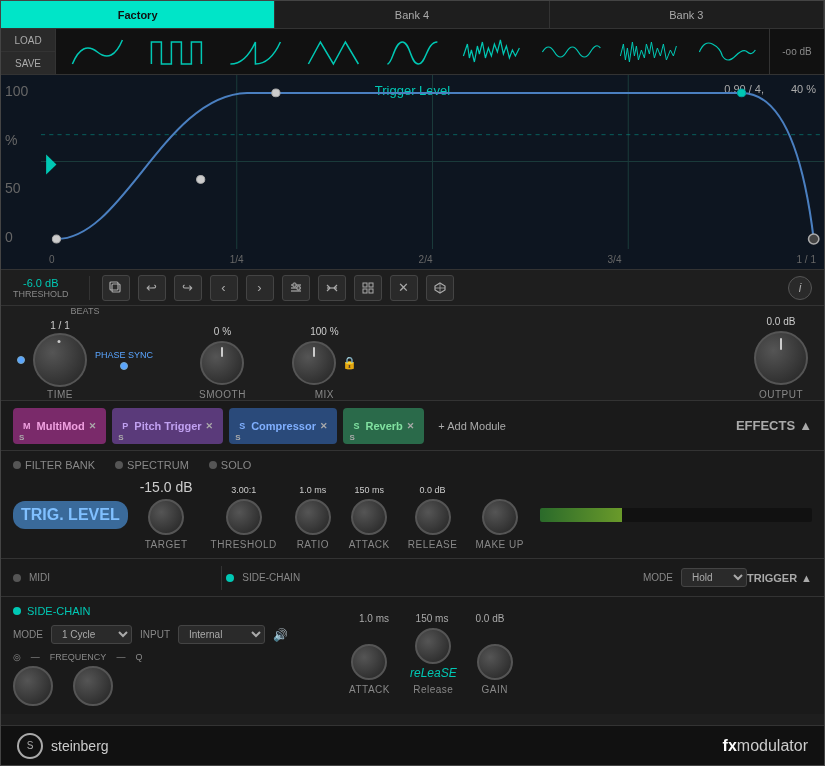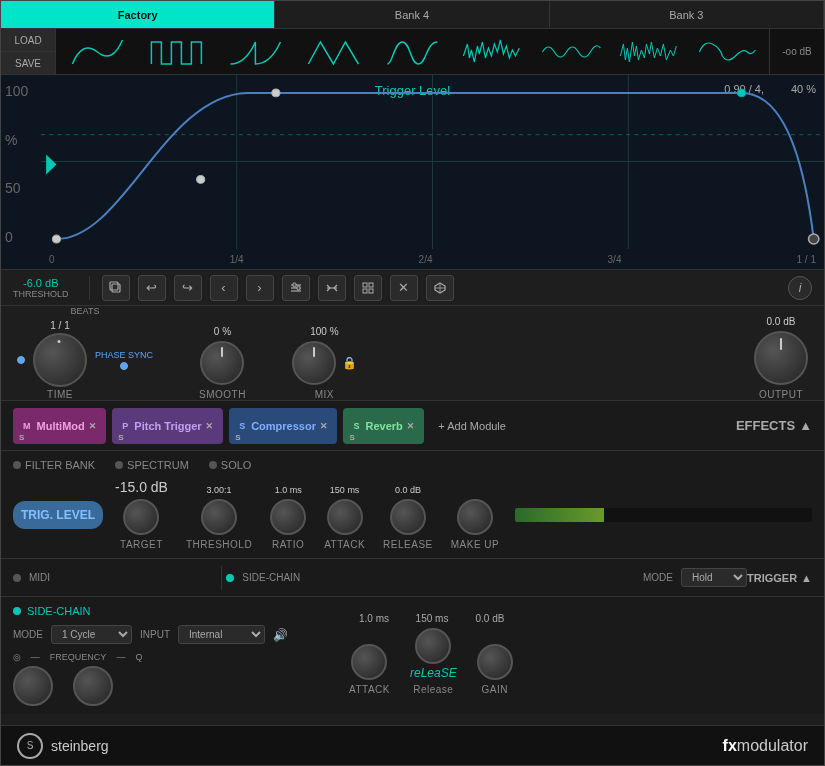--- a/index.html
+++ b/index.html
@@ -353,21 +353,21 @@
       width: 8px;
       height: 8px;
       border-radius: 50%;
     }
     .comp-tab .dot-gray { background: #555; }
     .trig-level-btn {
       background: #3a6a9a;
       color: #80c0ff;
       padding: 4px 8px;
       border-radius: 12px;
-      font-size: 12px;
+      font-size: 16px;
       font-weight: bold;
       cursor: pointer;
       height: 28px;
       display: flex;
       align-items: center;
     }
     .comp-meter {
       flex: 1;
       height: 16px;
       background: #111;

